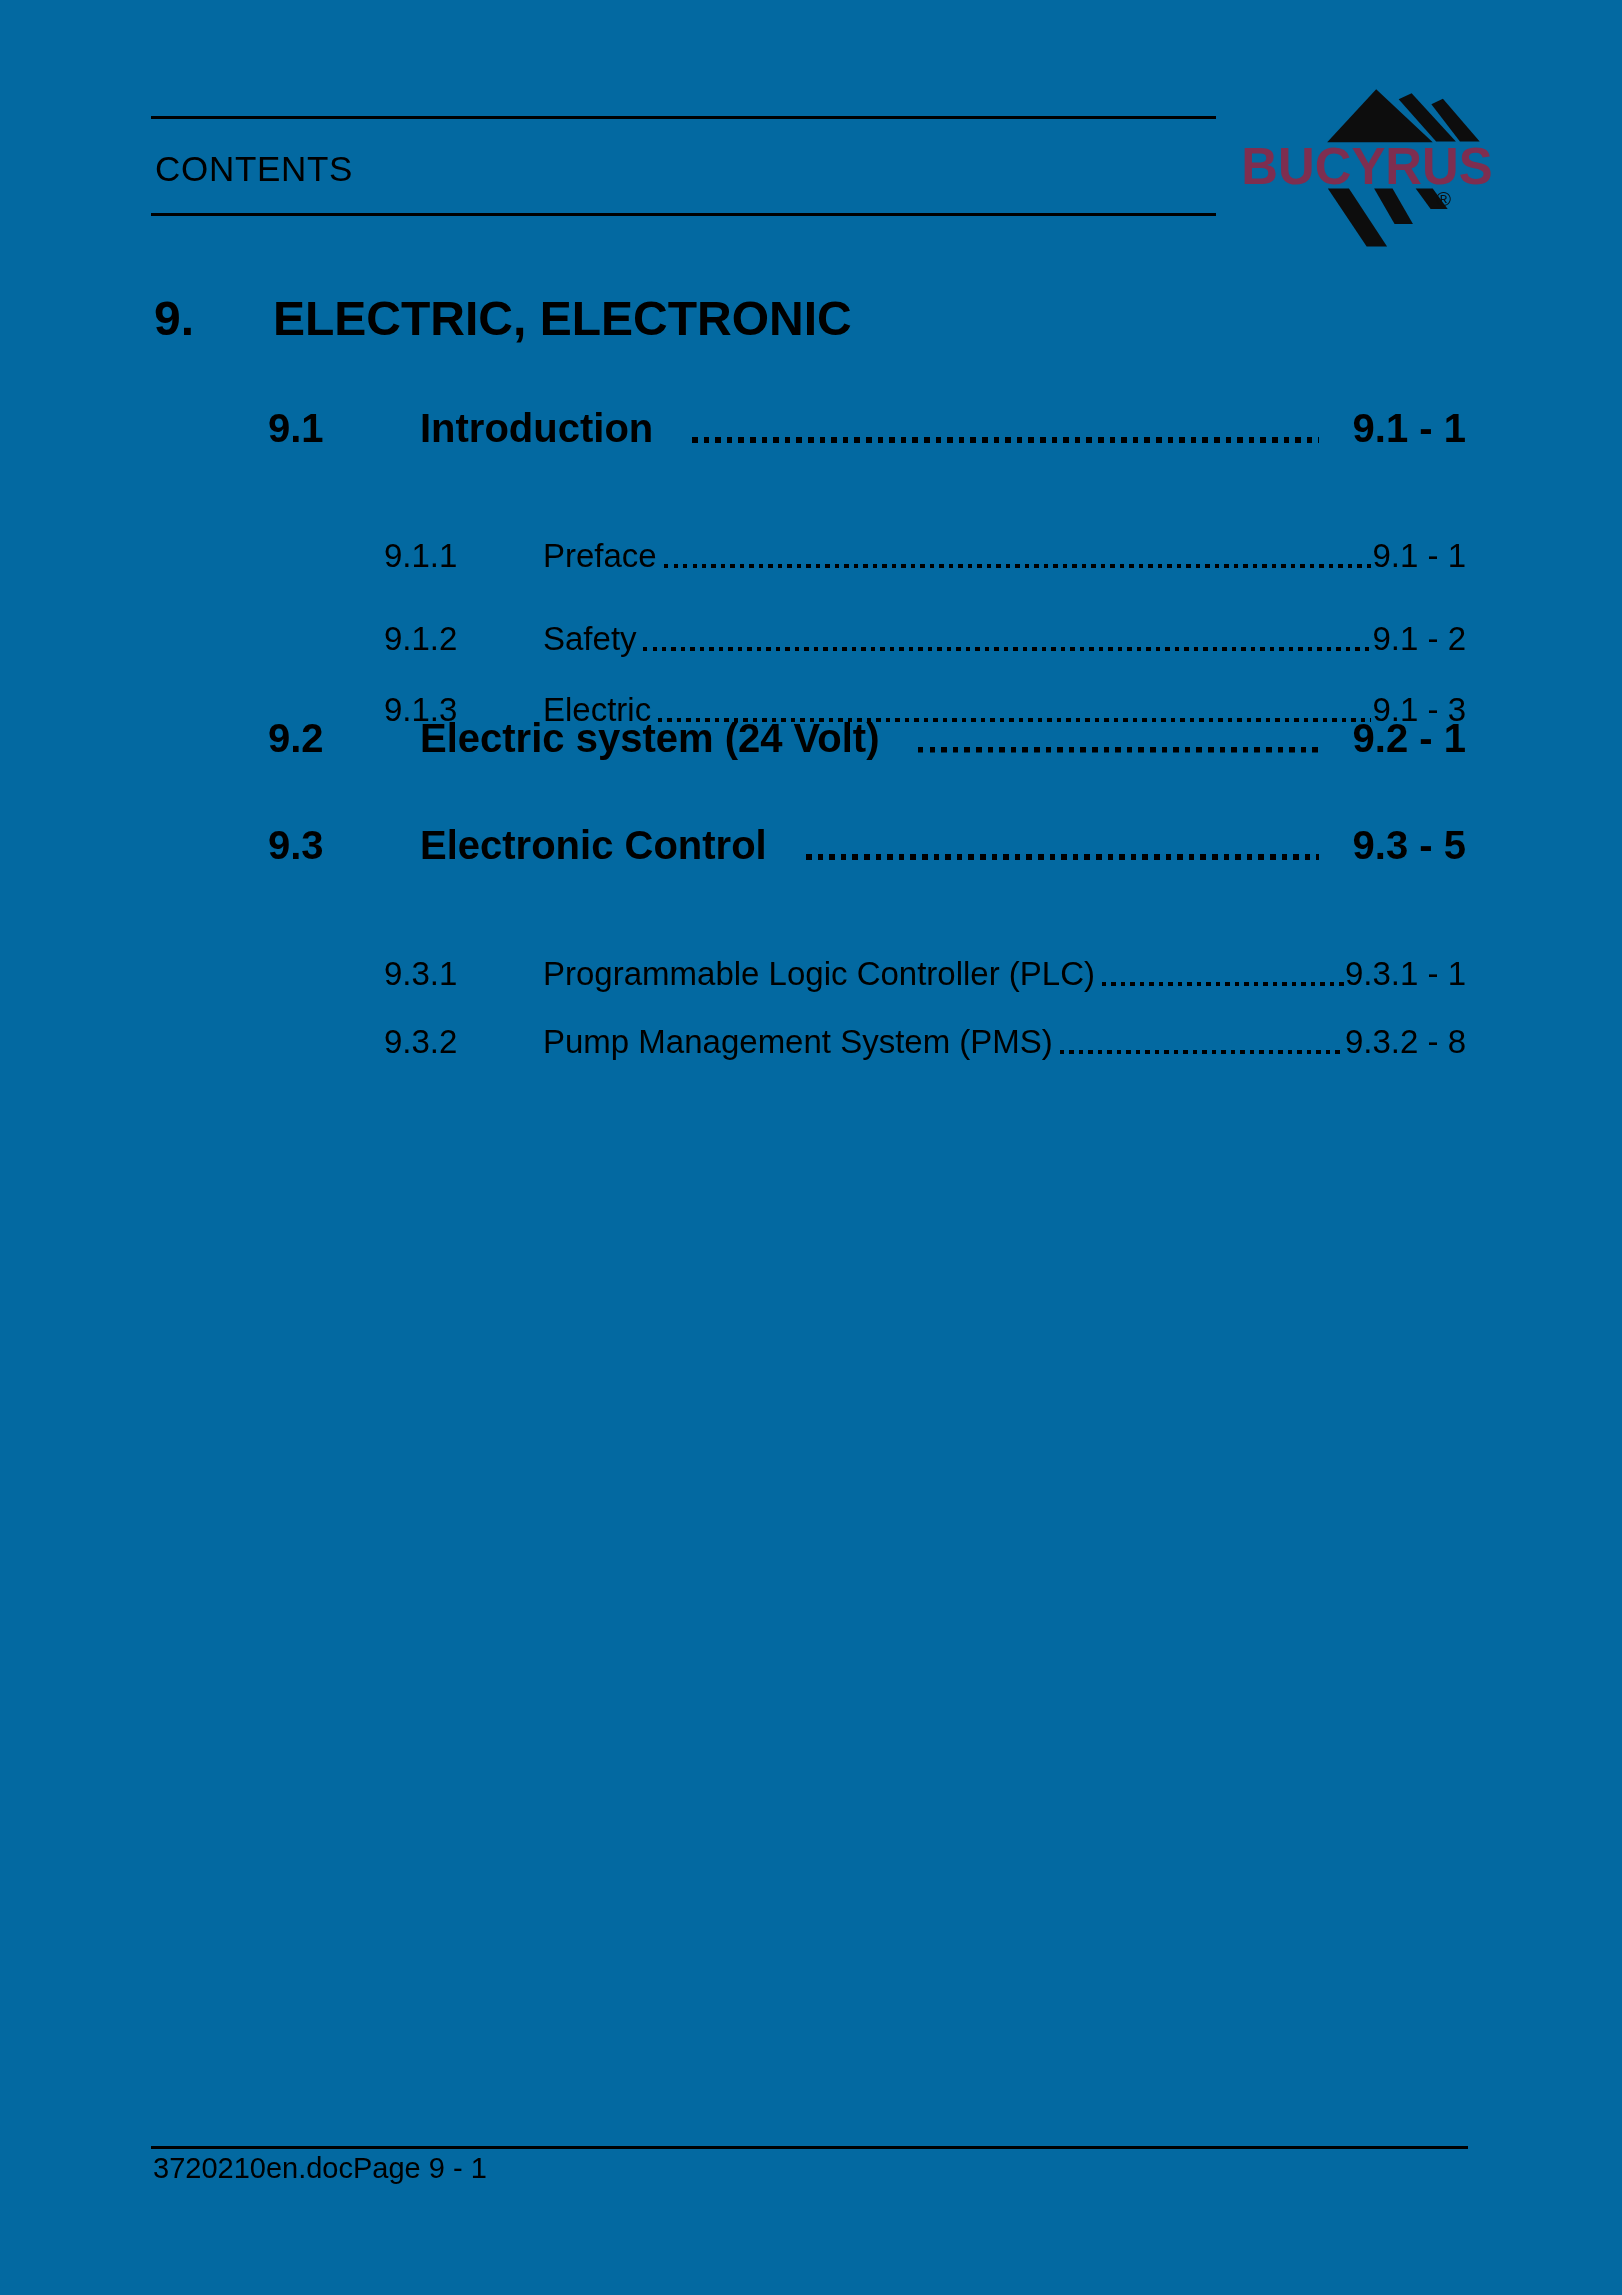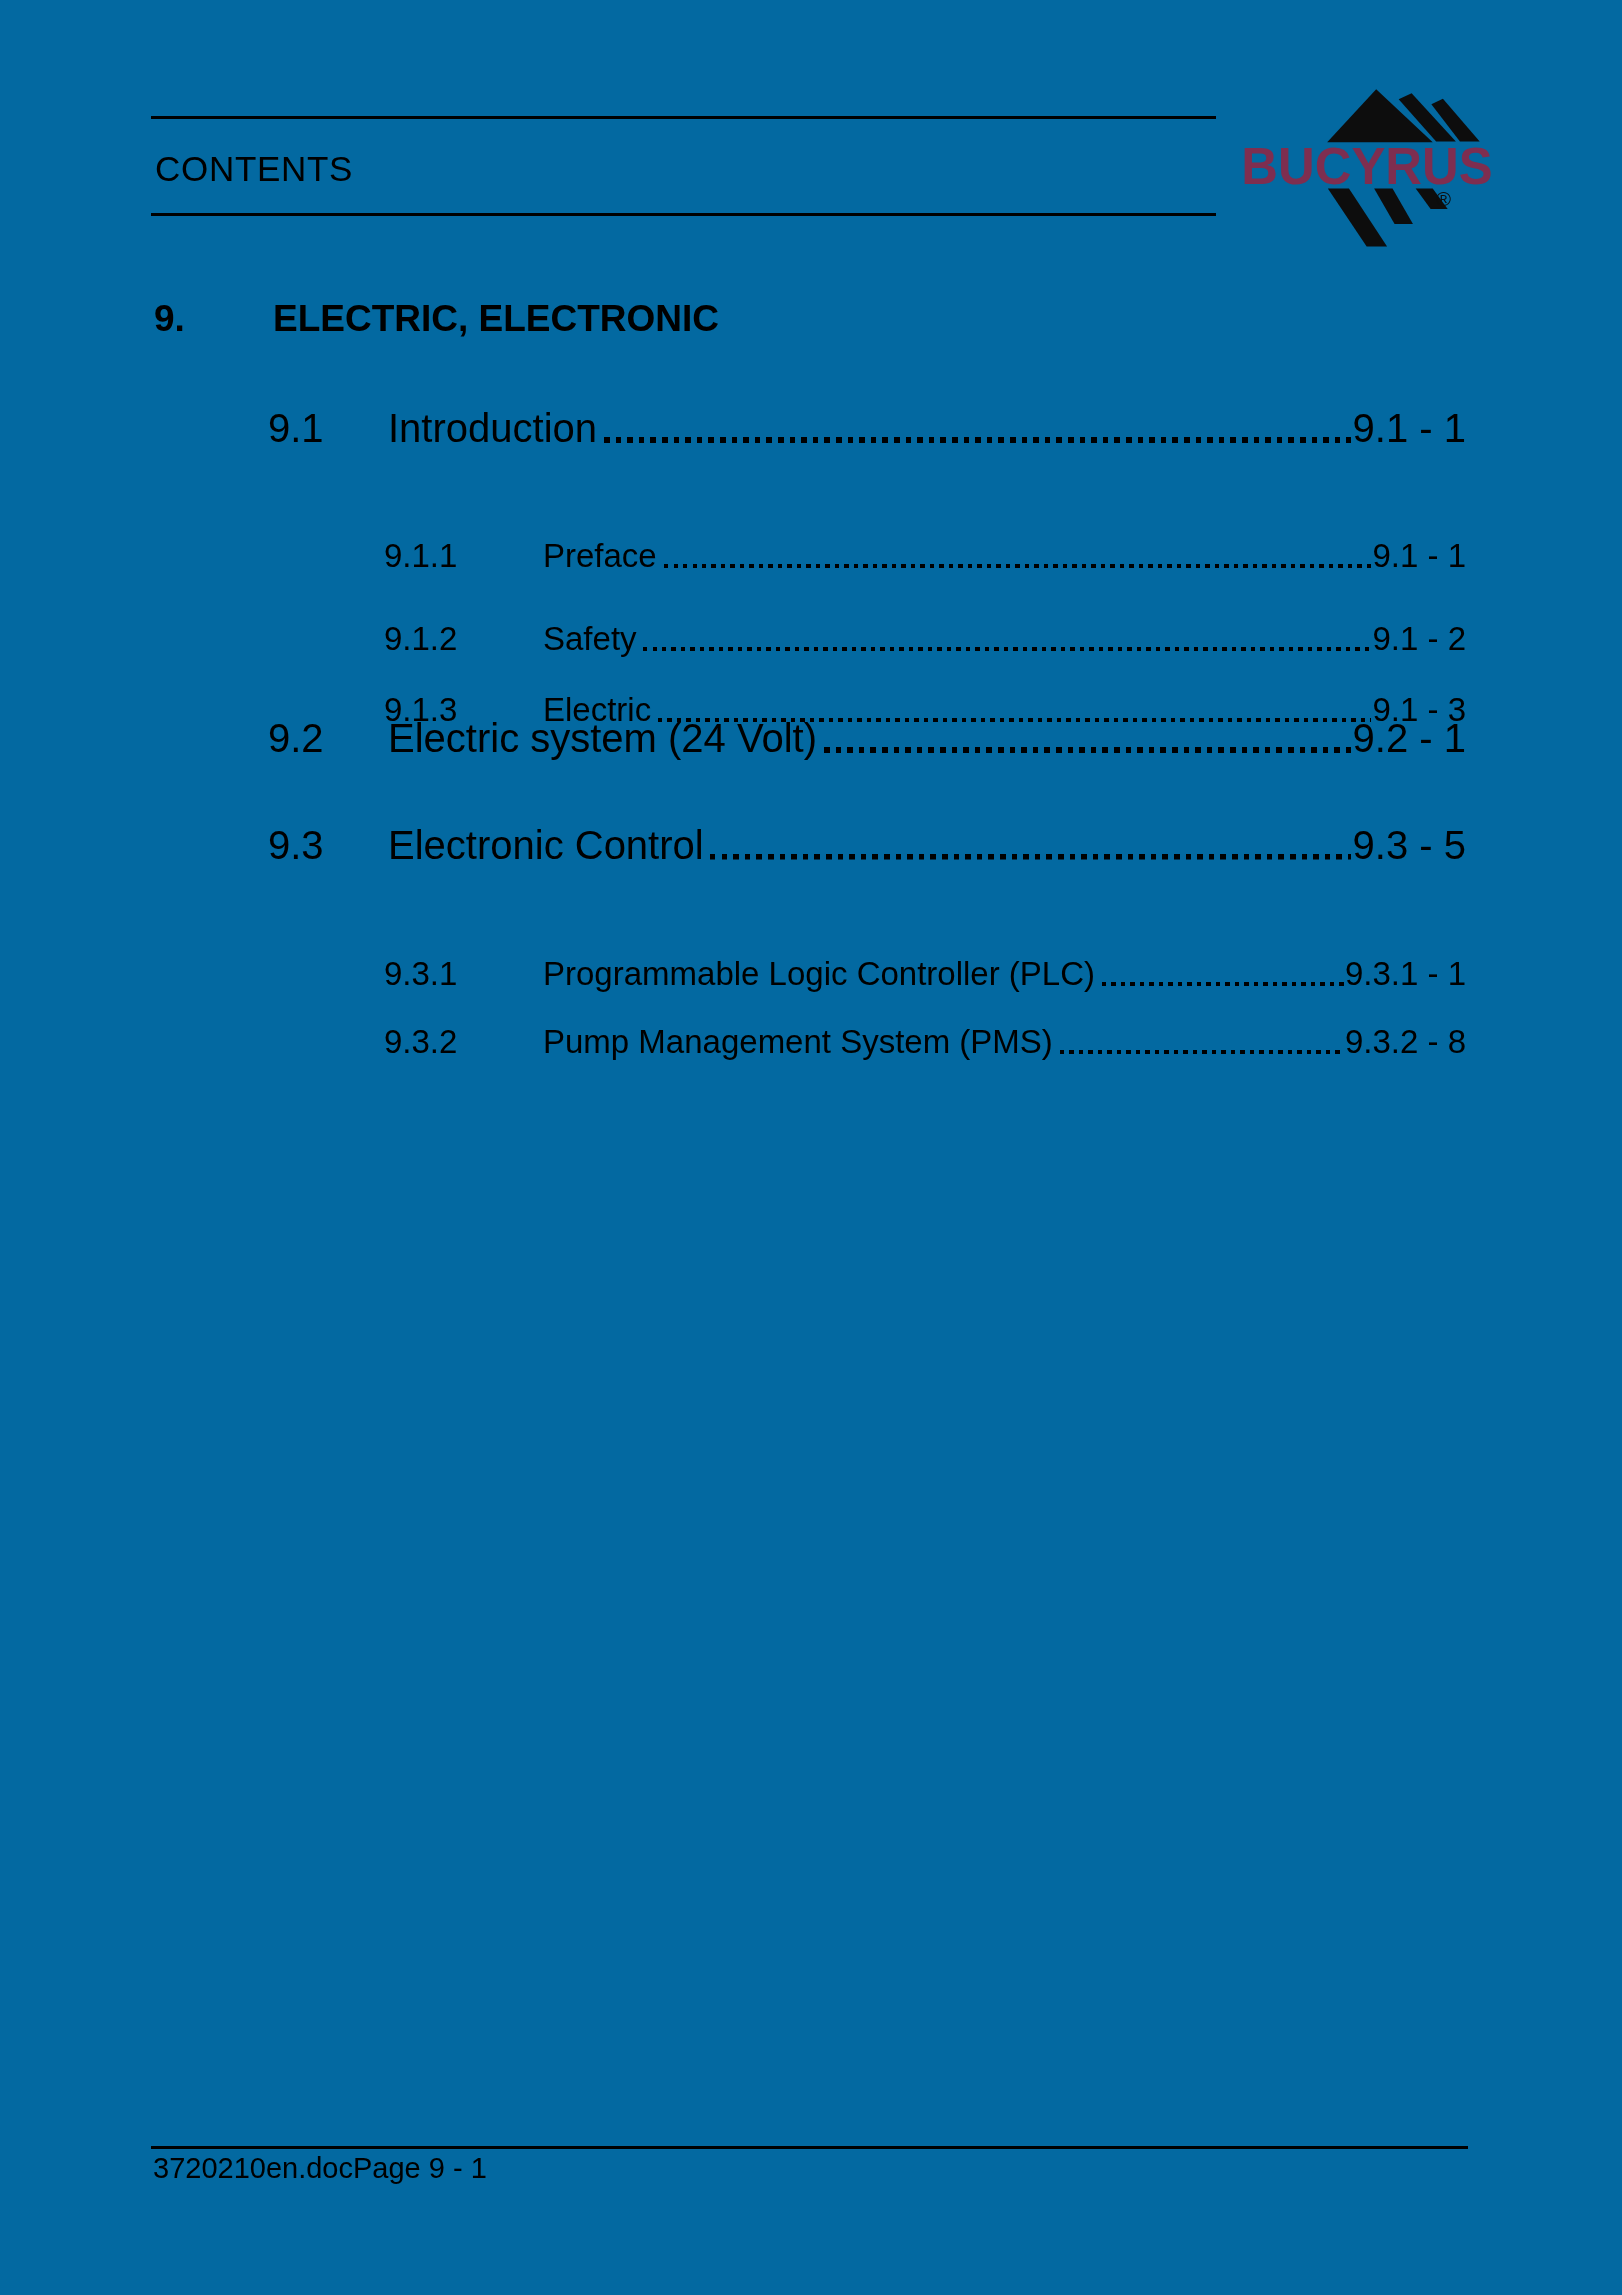--- a/index.html
+++ b/index.html
@@ -17,36 +17,36 @@
   .rule-header-bottom { left:151px; top:213px;  width:1065px; height:2.7px; }
   .contents-title {
     position:absolute; left:155px; top:151px;
     font-size:35px; line-height:35px; letter-spacing:0.7px;
   }
   .logo { position:absolute; left:1240px; top:68px; width:286px; height:218px; }
 
   
   .section-heading {
     position:absolute; left:154px; top:294px; right:157px;
-    font-size:37px; font-weight:bold; line-height:49px; white-space:nowrap;
+    font-size:48px; font-weight:bold; line-height:49px; white-space:nowrap;
   }
   .section-heading .num { display:inline-block; width:119px; }
 
   
   .toc-row {
     position:absolute; left:0; right:157px;
     display:flex; align-items:baseline; white-space:nowrap;
   }
   .toc-row .num   { flex:none; }
   .toc-row .label { flex:none; }
   .toc-row .leader{ flex:1 1 auto; align-self:stretch; margin-left:6.8px; margin-right:1.4px;
                     background-repeat:repeat-x; }
   .toc-row .pageref { flex:none; }
 
-  .lvl1 { font-weight:normal; font-size:40px; line-height:45px; padding-left:268px; }
+  .lvl1 { font-weight:bold; font-size:40px; line-height:45px; padding-left:268px;gap:32px; }
   .lvl1 .num { width:120px; }
   .lvl1 .leader { background-image:repeating-linear-gradient(to right,#000 0 5.5px,transparent 5.5px 11.6px);
                   background-size:auto 5.5px; background-position:left bottom 8.2px; }
 
   .lvl2 { font-weight:normal; font-size:33px; line-height:38px; padding-left:384px;margin-top:42px; }
   .lvl2 .num { width:159px; }
   .lvl2 .leader { background-image:repeating-linear-gradient(to right,#000 0 4.1px,transparent 4.1px 9.5px);
                   background-size:auto 4.1px; background-position:left bottom 6.8px; }
 
   .row-0 { top:406px; }

